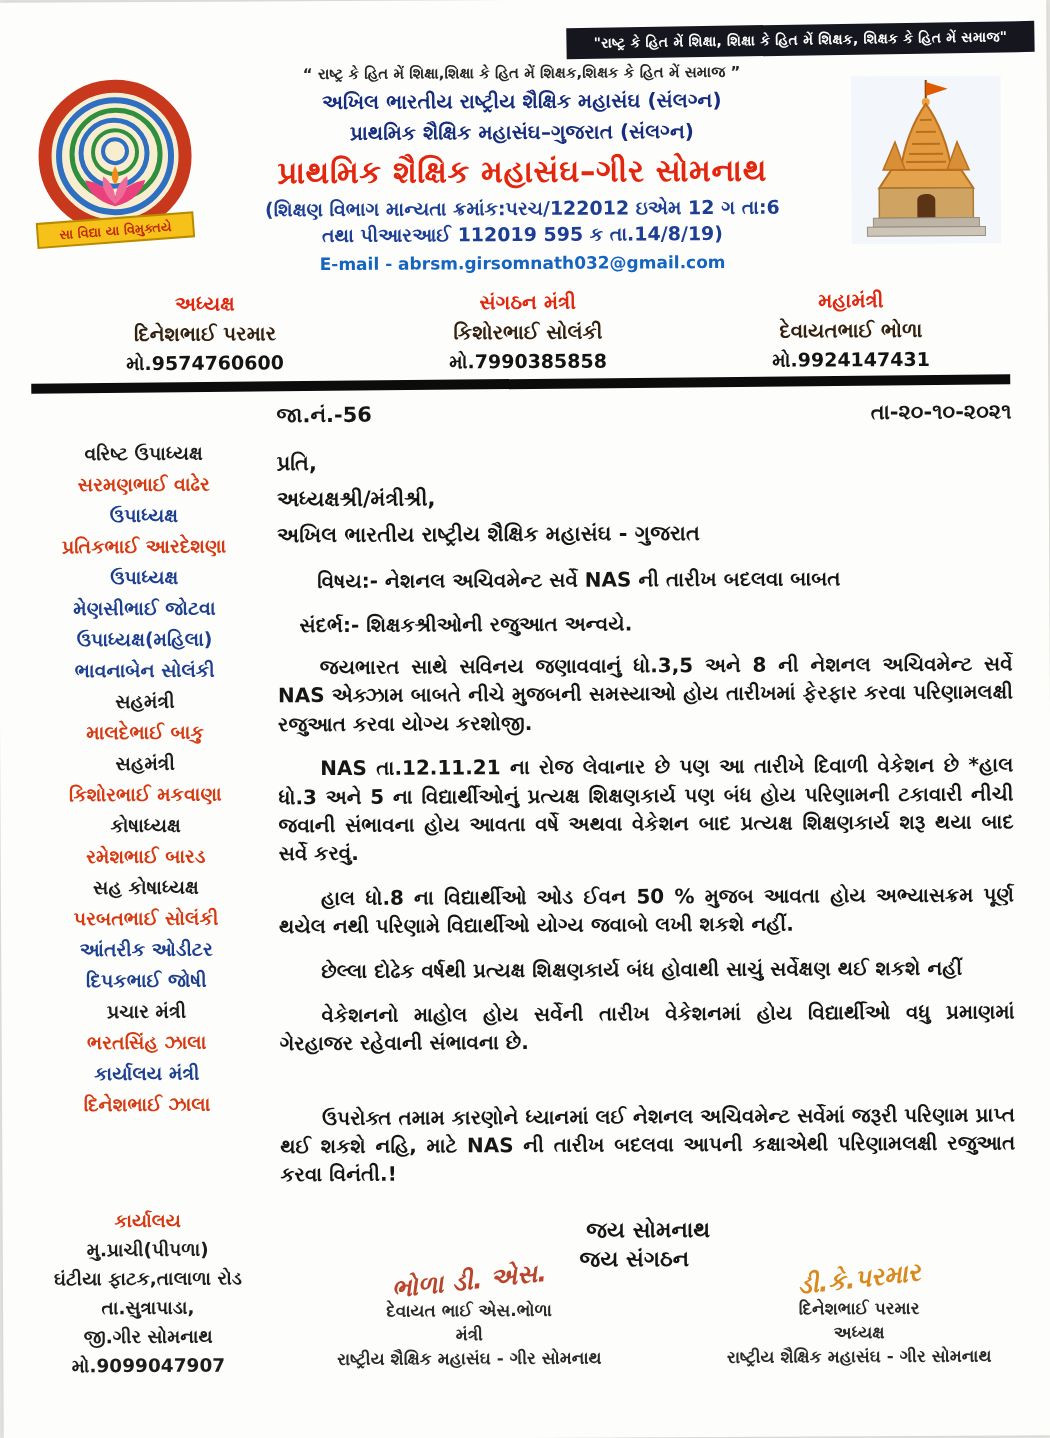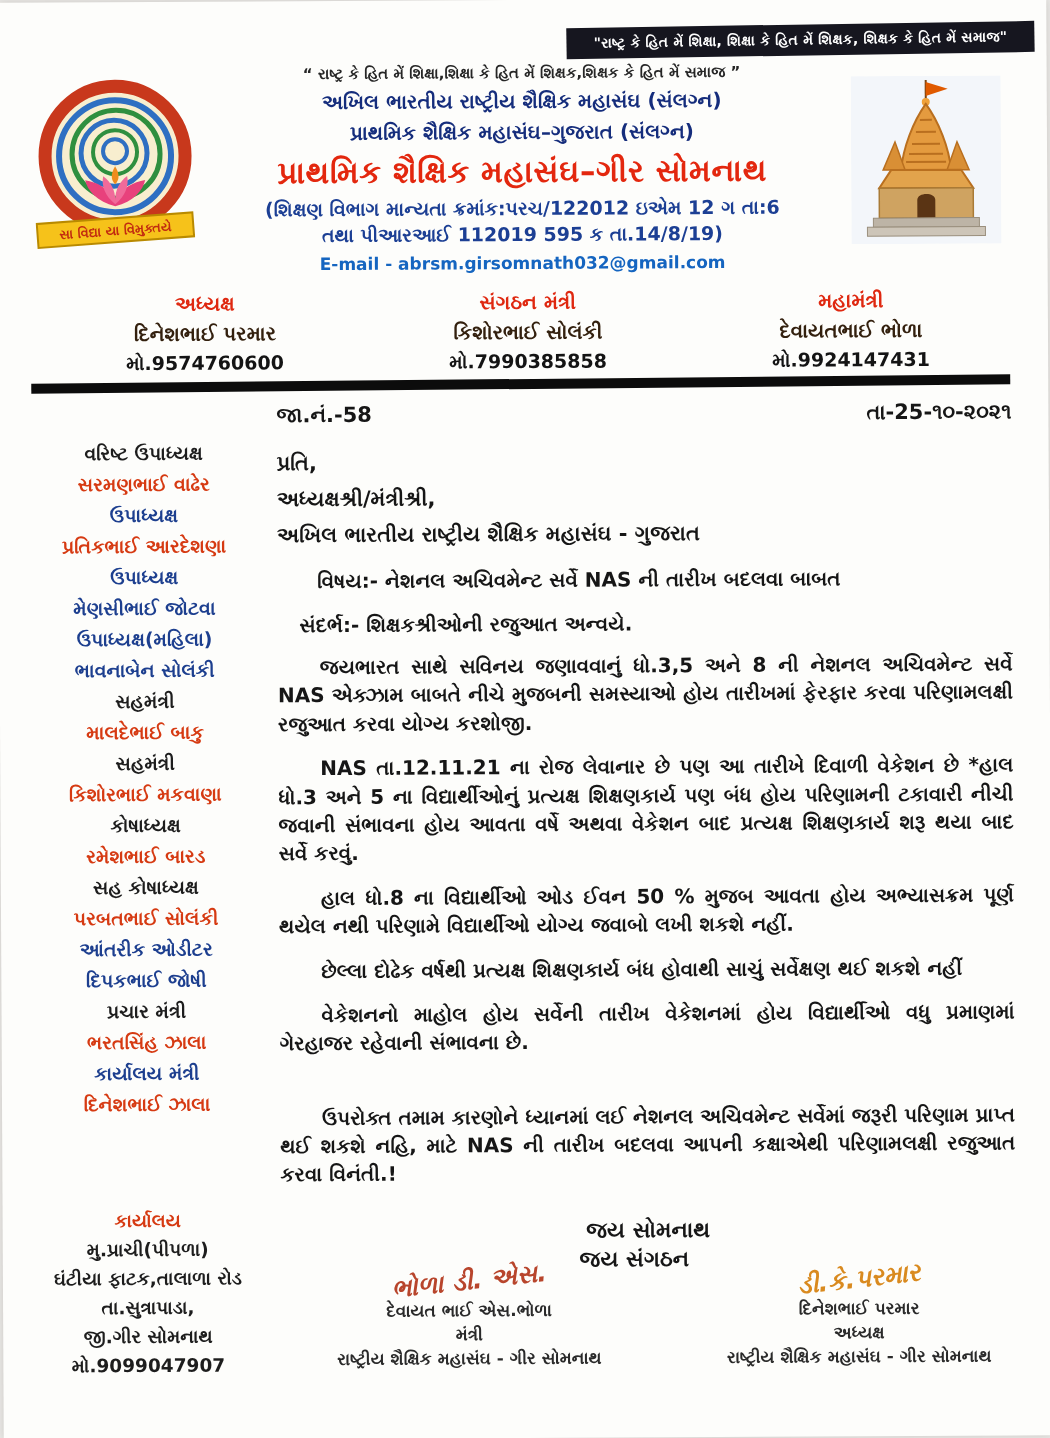--- a/index.html
+++ b/index.html
@@ -207,22 +207,22 @@
         <div class="side-item" style="color: rgb(29, 29, 29);">તા.સુત્રાપાડા,</div>
 
         <div class="side-item" style="color: rgb(29, 29, 29);">જી.ગીર સોમનાથ</div>
 
         <div class="side-item" style="color: rgb(29, 29, 29);">મો.9099047907</div>
       </div>
   </aside>
 
   <main class="content">
     <div class="ref-row">
-      <span>જા.નં.-58</span>
-      <span>તા-25-૧૦-૨૦૨૧</span>
+      <span>જા.નં.-56</span>
+      <span>તા-૨૦-૧૦-૨૦૨૧</span>
     </div>
 
     <div class="to-block">
 
         <div class="to-line">પ્રતિ,</div>
 
         <div class="to-line">અધ્યક્ષશ્રી/મંત્રીશ્રી,</div>
 
         <div class="to-line">અખિલ ભારતીય રાષ્ટ્રીય શૈક્ષિક મહાસંઘ - ગુજરાત</div>
       </div>

